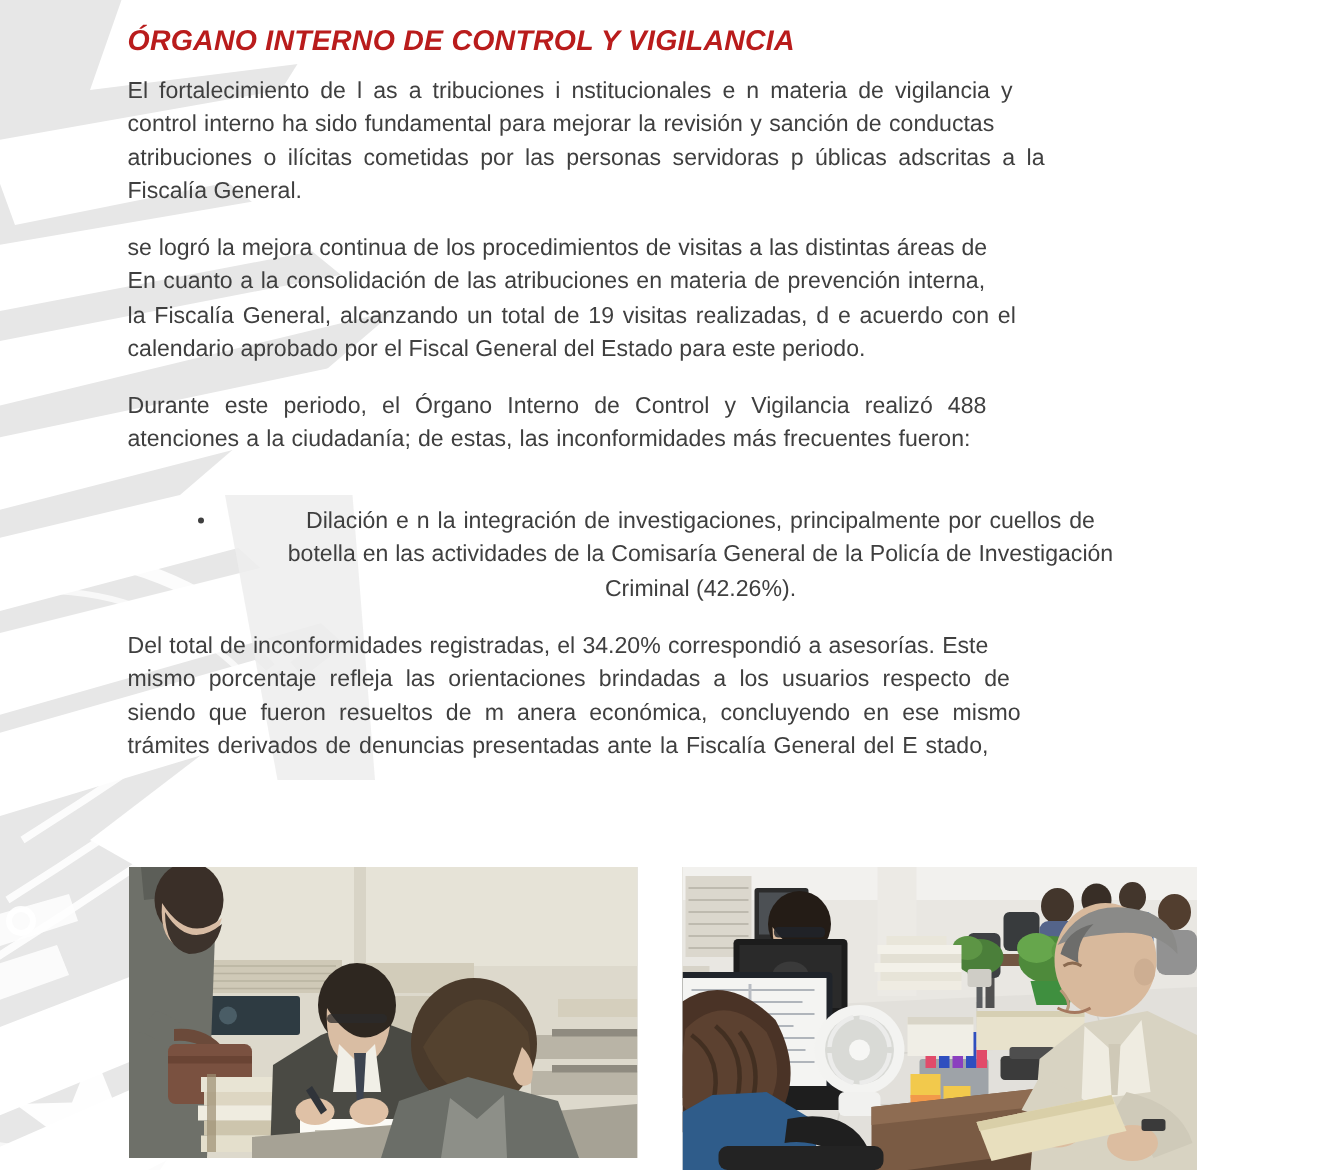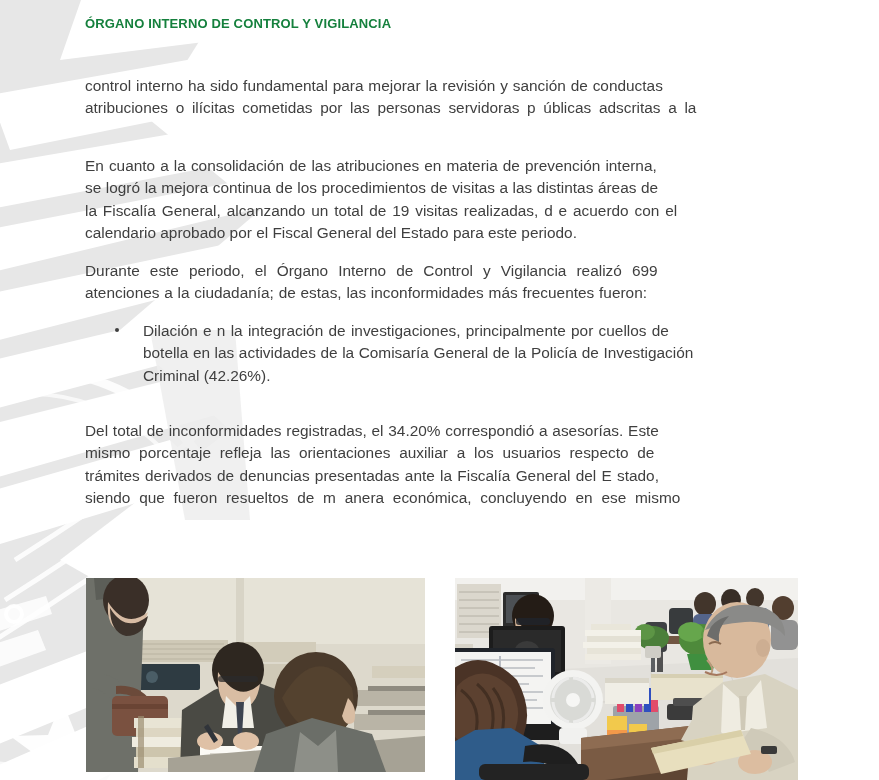--- a/index.html
+++ b/index.html
@@ -33,42 +33,43 @@
     position: relative;
     z-index: 2;
     padding: 0;
   }
 
   .heading {
     position: absolute;
     left: 85px;
     top: 5px;
     width: 706px;
-    font-size: 13px;
+    font-size: 19px;
     font-weight: bold;
     letter-spacing: 0.15px;
-    color: #15803d;
+    color: #b91c1c;
     line-height: 20px;
     white-space: nowrap;
+    font-style: italic;
   }
 
   .para {
     position: absolute;
     left: 85px;
     width: 706px;
     color: #3f3f3f;
     font-size: 15.4px;
     line-height: 22.4px;
     text-align: justify;
   }
   .para .ln { display: block; white-space: nowrap; }
 
   
   .ln.j1  { word-spacing: 3.1px; }
-  .ln.j2  { word-spacing: 0.6px; margin-top: 25px; }
+  .ln.j2  { word-spacing: 0.6px; }
   .ln.j3  { word-spacing: 3.4px; }
   .ln.j4  { word-spacing: 0px; }
   .ln.j5  { word-spacing: 0.8px; }
   .ln.j6  { word-spacing: 0.3px; }
   .ln.j7  { word-spacing: 1.6px; }
   .ln.j8  { word-spacing: 5.8px; }
   .ln.j9  { word-spacing: 0.5px; }
   .ln.j10 { word-spacing: 1.0px; }
   .ln.j11 { word-spacing: 2.4px; }
   .ln.j12 { word-spacing: 4.5px; }
@@ -78,21 +79,22 @@
     position: absolute;
     left: 85px;
     width: 706px;
     color: #3f3f3f;
     font-size: 15.4px;
     line-height: 22.4px;
   }
   .bullet-row {
     position: relative;
     padding-left: 58px;
-    margin: 0;
+    margin: 17px;
+    text-align: center;
   }
   .bullet-dot {
     position: absolute;
     left: 30px;
     top: 8px;
     width: 4px;
     height: 4px;
     border-radius: 50%;
     background: #3f3f3f;
   }
@@ -168,53 +170,55 @@
         </g>
       </g>
     </svg>
   </div>
 
   <div id="content">
 
     <h1 class="heading">ÓRGANO INTERNO DE CONTROL Y VIGILANCIA</h1>
 
     <div class="para" style="top:50px;">
+      <span class="ln j1">El  fortalecimiento  de l as a tribuciones i nstitucionales e n  materia  de  vigilancia y</span>
       <span class="ln j2">control interno ha sido fundamental para mejorar la revisión y sanción de conductas</span>
       <span class="ln j3">atribuciones  o  ilícitas  cometidas  por  las  personas  servidoras p úblicas  adscritas  a  la</span>
+      <span class="ln j4">Fiscalía General.</span>
     </div>
 
     <div class="para" style="top:155px;">
+      <span class="ln j6">se logró la mejora continua de los procedimientos de visitas a las distintas áreas de</span>
       <span class="ln j5">En cuanto a la consolidación de las atribuciones en materia de prevención interna,</span>
-      <span class="ln j6">se logró la mejora continua de los procedimientos de visitas a las distintas áreas de</span>
       <span class="ln j7">la  Fiscalía  General,  alcanzando  un  total  de  19  visitas  realizadas, d e  acuerdo  con  el</span>
       <span class="ln j4">calendario aprobado por el Fiscal General del Estado para este periodo.</span>
     </div>
 
     <div class="para" style="top:260px;">
-      <span class="ln j8">Durante  este  periodo,  el  Órgano  Interno  de  Control  y  Vigilancia  realizó  699</span>
+      <span class="ln j8">Durante  este  periodo,  el  Órgano  Interno  de  Control  y  Vigilancia  realizó  488</span>
       <span class="ln j9">atenciones a la ciudadanía; de estas, las inconformidades más frecuentes fueron:</span>
     </div>
 
     <div class="bullets" style="top:320px;">
 
       <div class="bullet-row">
         <span class="bullet-dot"></span>
         <span class="ln j10">Dilación e n  la  integración  de  investigaciones,  principalmente  por  cuellos  de</span>
         <span class="ln j6">botella en las actividades de la Comisaría General de la Policía de Investigación</span>
         <span class="ln j4">Criminal (42.26%).</span>
       </div>
 
 
     </div>
 
     <div class="para" style="top:420px;">
       <span class="ln j9">Del total de inconformidades registradas, el 34.20% correspondió a asesorías. Este</span>
-      <span class="ln j12">mismo  porcentaje  refleja  las  orientaciones  auxiliar  a  los  usuarios  respecto  de</span>
+      <span class="ln j12">mismo  porcentaje  refleja  las  orientaciones  brindadas  a  los  usuarios  respecto  de</span>
+      <span class="ln j12">siendo  que  fueron  resueltos  de m anera  económica,  concluyendo  en  ese  mismo</span>
       <span class="ln j10">trámites derivados de denuncias presentadas ante la Fiscalía General del E stado,</span>
-      <span class="ln j12">siendo  que  fueron  resueltos  de m anera  económica,  concluyendo  en  ese  mismo</span>
     </div>
 
     <div class="photo" id="photo-left">
       <svg width="339" height="194" viewBox="0 0 339 194" xmlns="http://www.w3.org/2000/svg">
         <defs>
           <clipPath id="clipL">
               <rect width="339" height="194"></rect>
             </clipPath>
         </defs>
         <g clip-path="url(#clipL)">

